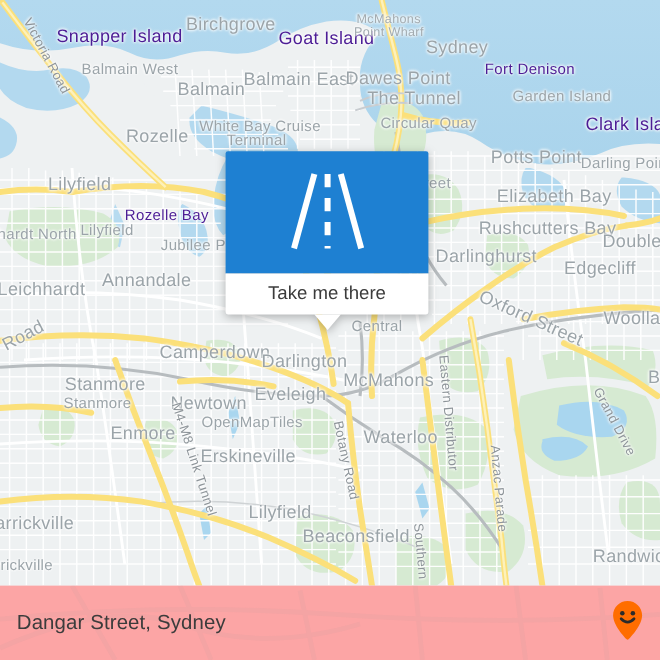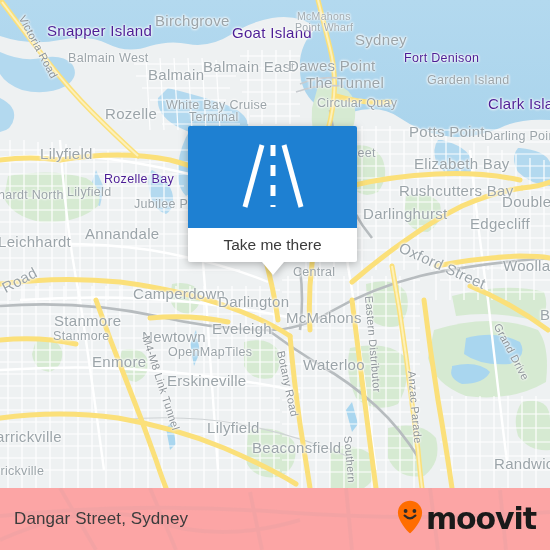--- a/index.html
+++ b/index.html
@@ -412,17 +412,16 @@
       <div class="footer-title">Dangar Street, Sydney</div>
       <div class="brand">
         <span>
           <svg width="26" height="34" viewBox="0 0 26 34">
             <path d="M13 0.8C6.3 0.8 0.9 6.1 0.9 12.7c0 8.2 9.6 18.4 11.3 20.1 0.45 0.45 1.15 0.45 1.6 0C15.5 31.1 25.1 20.9 25.1 12.7 25.1 6.1 19.7 0.8 13 0.8z" fill="#ff6d00"></path>
             <circle cx="8.6" cy="11" r="1.9" fill="#2b2b2b"></circle>
             <circle cx="17.4" cy="11" r="1.9" fill="#2b2b2b"></circle>
             <path d="M7.6 15.6 Q13 21.2 18.4 15.6" stroke="#2b2b2b" stroke-width="2.2" fill="none" stroke-linecap="round"></path>
           </svg>
         </span>
-        <span class="brand-word">moovit</span>
       </div>
     </div>
   </div>
 </div>
 
 </body></html>

